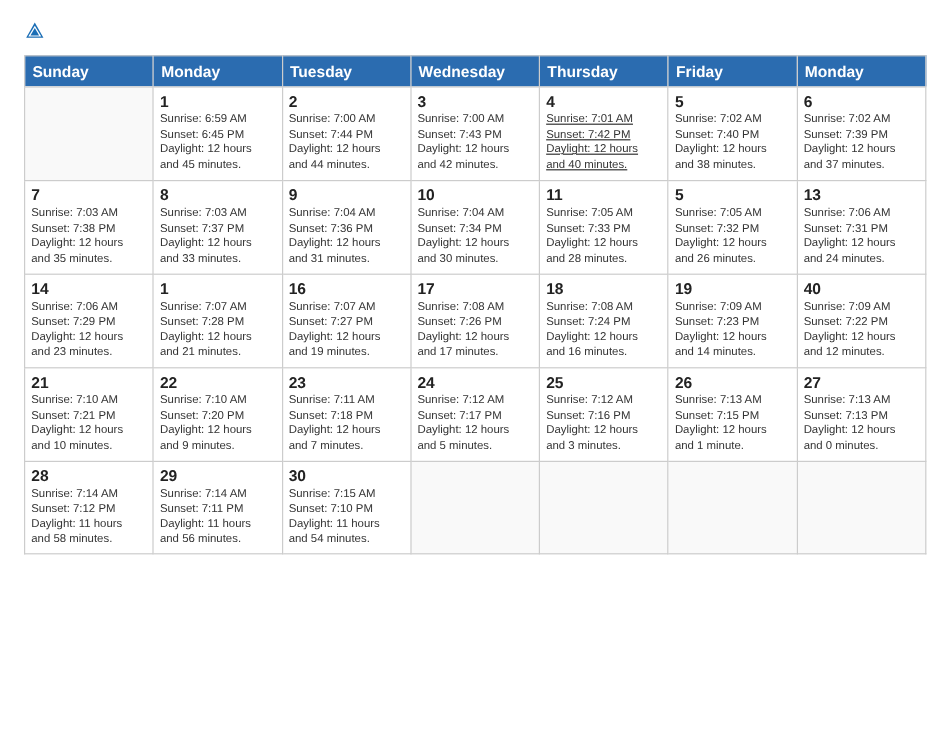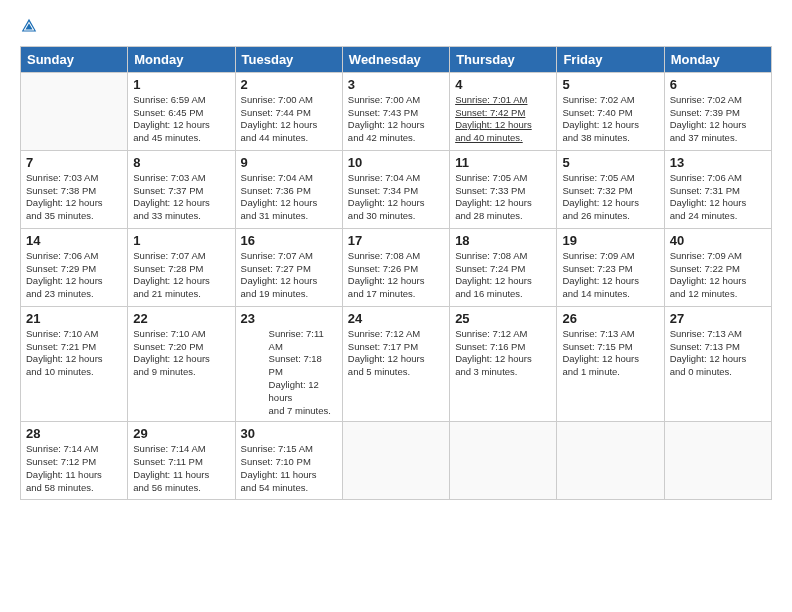--- a/index.html
+++ b/index.html
@@ -280,21 +280,21 @@
           </td>
           <td>
             <span class="day-num">22</span>
             <div class="day-info" style="white-space: pre-line;">Sunrise: 7:10 AM
 Sunset: 7:20 PM
 Daylight: 12 hours
 and 9 minutes.</div>
           </td>
           <td>
             <span class="day-num">23</span>
-            <div class="day-info" style="white-space: pre-line; margin-left: 28px;">Sunrise: 7:11 AM
+            <div class="day-info" style="white-space: pre-line;">Sunrise: 7:11 AM
 Sunset: 7:18 PM
 Daylight: 12 hours
 and 7 minutes.</div>
           </td>
           <td>
             <span class="day-num">24</span>
             <div class="day-info" style="white-space: pre-line;">Sunrise: 7:12 AM
 Sunset: 7:17 PM
 Daylight: 12 hours
 and 5 minutes.</div>

